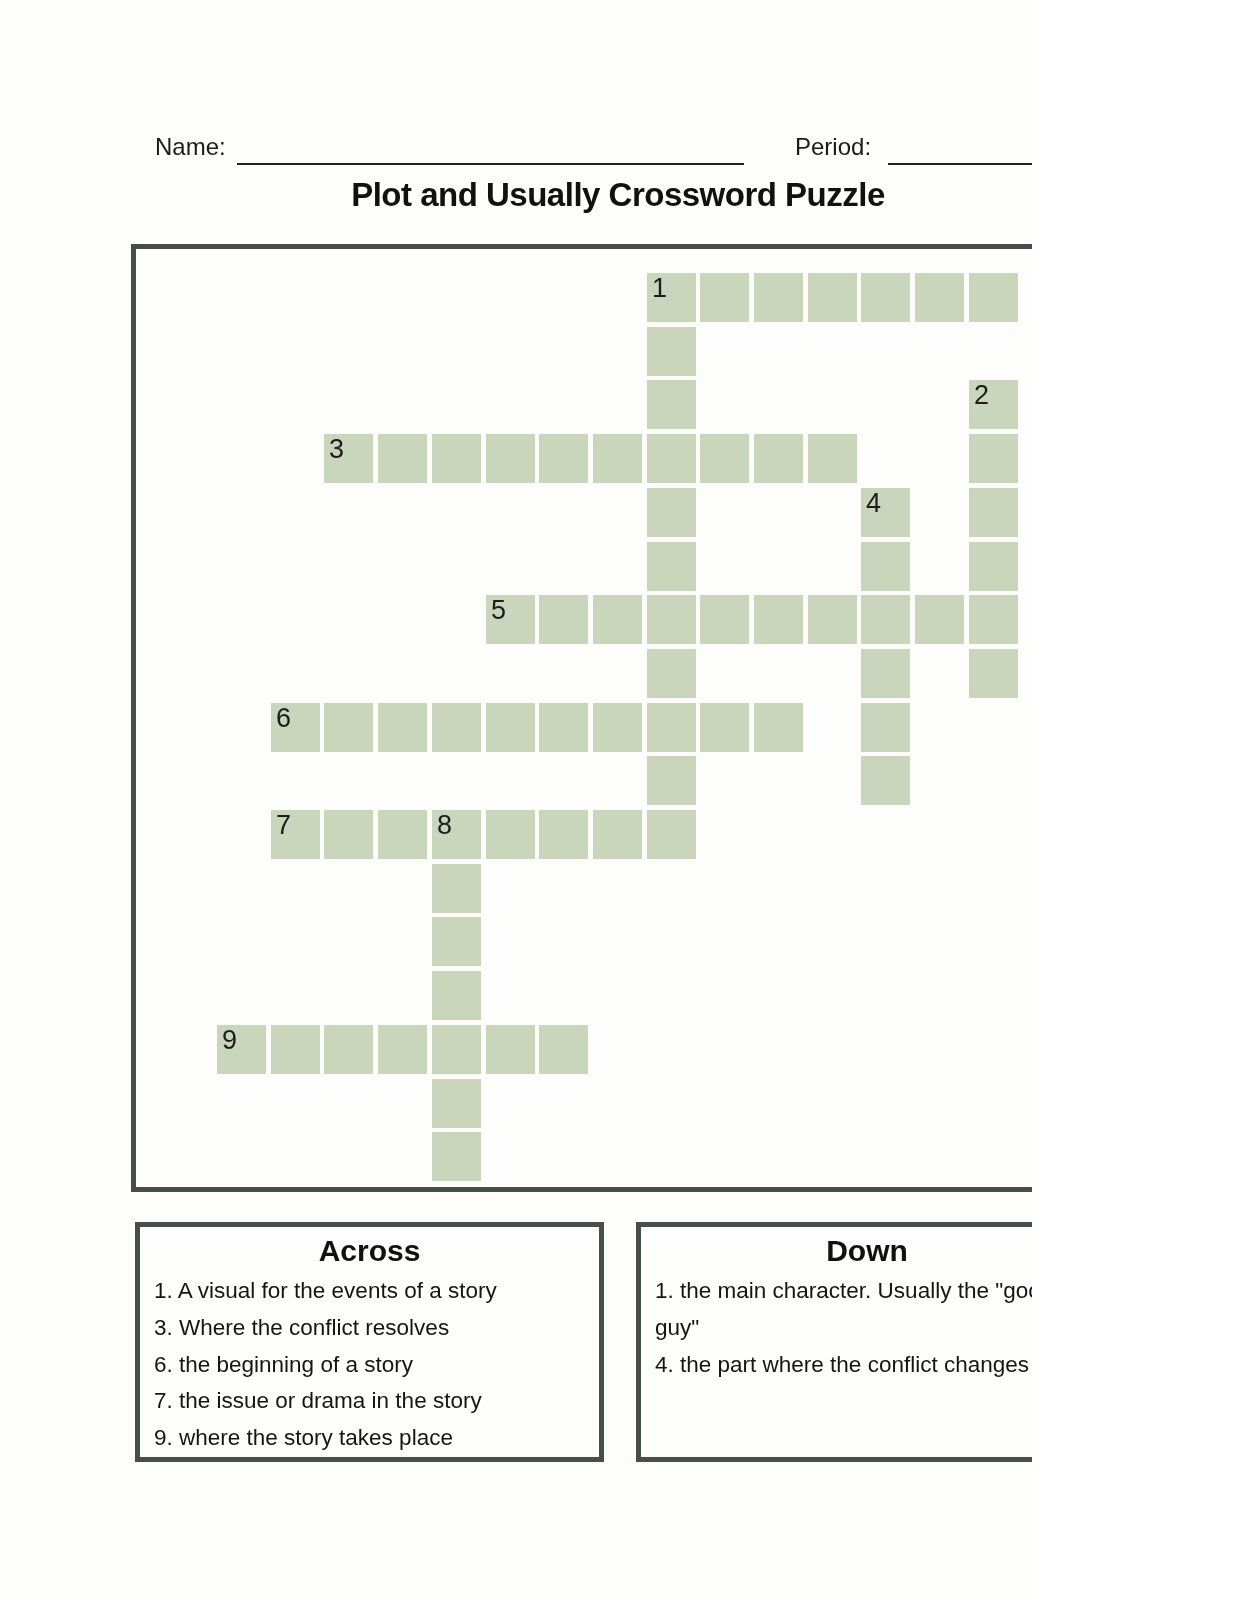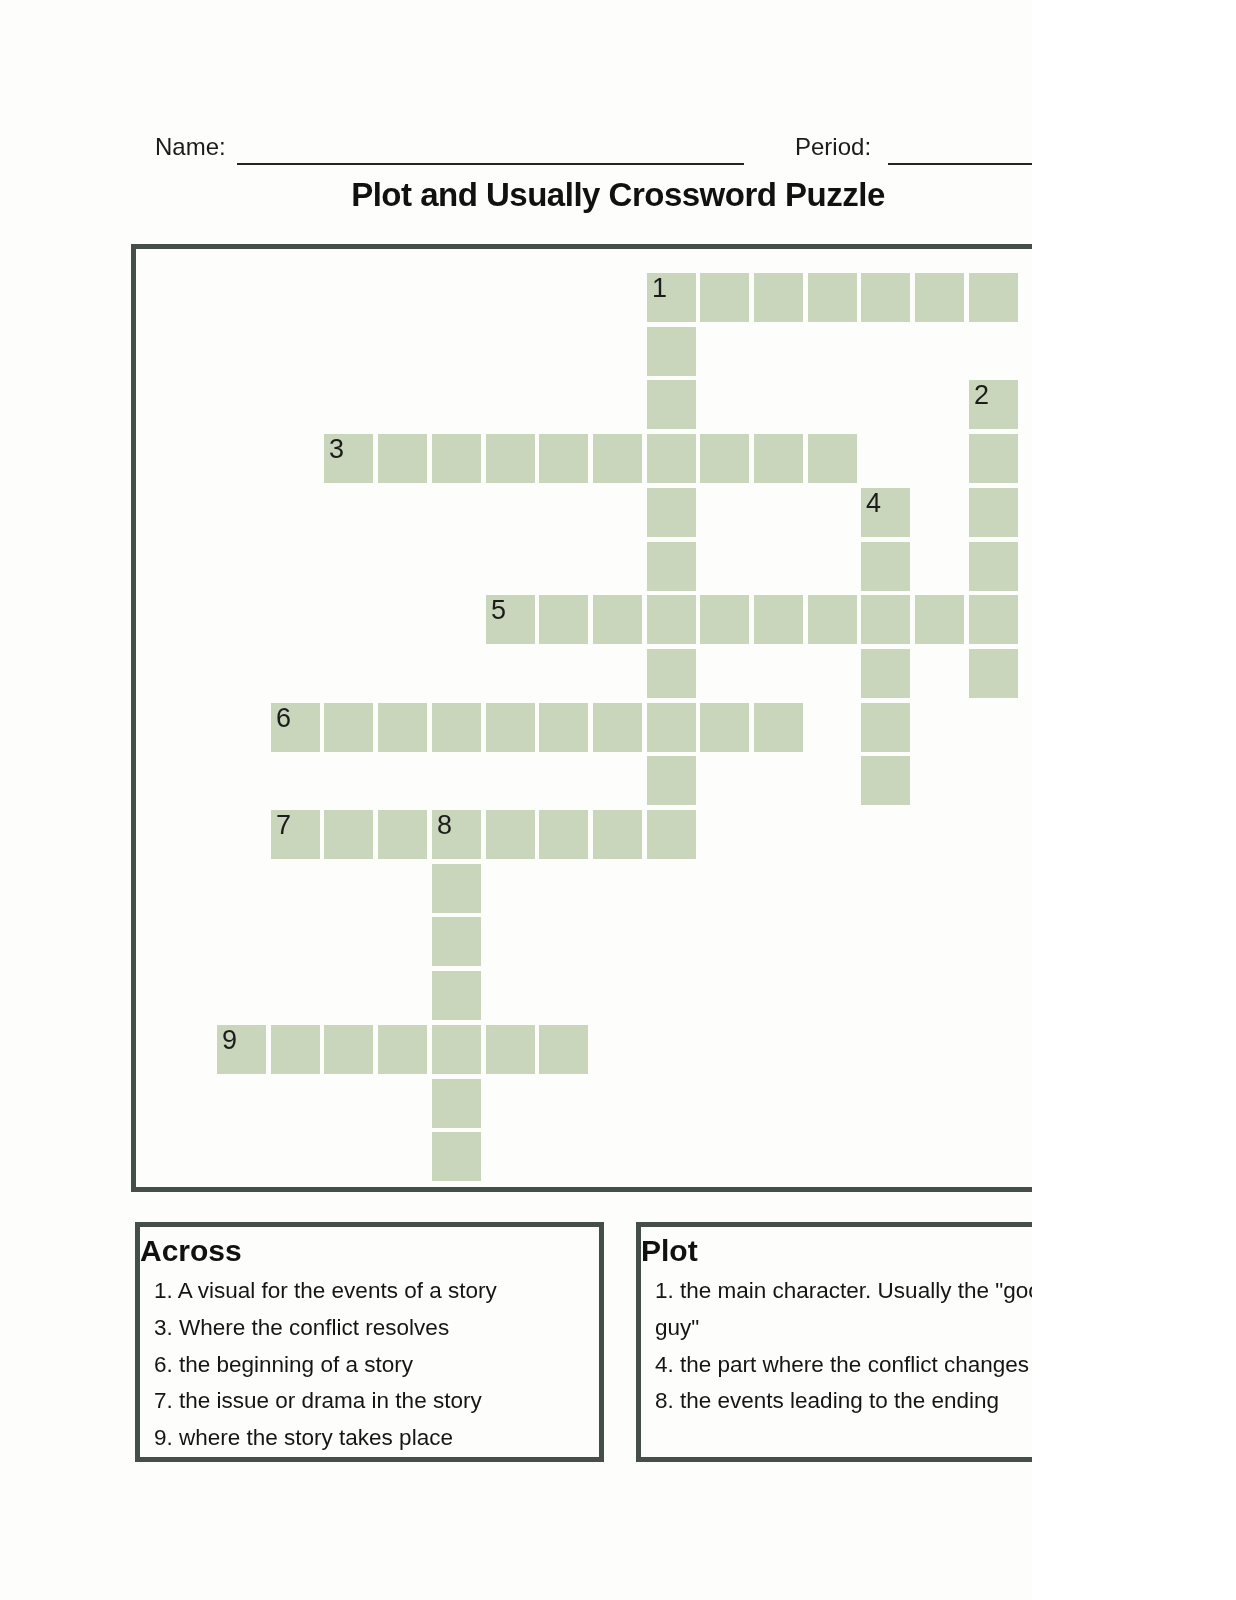--- a/index.html
+++ b/index.html
@@ -25,21 +25,21 @@
     position:absolute;left:5px;top:0px;font-size:27px;line-height:1.15;
     color:#1c1c1c;
   }
   .clue-box{
     position:absolute;top:1222px;box-sizing:border-box;height:240px;
     border:5px solid var(--border,#454f48);background:#fdfdfb;
   }
   .clue-box.across{left:135px;width:469px;}
   .clue-box.down{left:636px;width:462px;}
   .clue-title{
-    font-size:30px;font-weight:bold;margin-top:7px;color:#111;
+    text-align:center;font-size:30px;font-weight:bold;margin-top:7px;color:#111;
   }
   ul.clues{
     list-style:none;margin:5px 0 0 0;padding:0 6px 0 14px;
     font-size:22.5px;line-height:36.8px;color:#151515;
   }
 </style>
 </head>
 <body>
 
 <div class="page" style="--cell: #c9d6bc; --border: #454f48; --text: #161616;">
@@ -151,21 +151,20 @@
     <ul class="clues" id="across-list">
         <li>1. A visual for the events of a story</li>
         <li>3. Where the conflict resolves</li>
         <li>6. the beginning of a story</li>
         <li>7. the issue or drama in the story</li>
         <li>9. where the story takes place</li>
       </ul>
   </div>
 
   <div class="clue-box down">
-    <div class="clue-title">Plot</div>
+    <div class="clue-title">Down</div>
     <ul class="clues" id="down-list">
         <li>1. the main character. Usually the "good guy"</li>
         <li>4. the part where the conflict changes</li>
-        <li>8. the events leading to the ending</li>
       </ul>
   </div>
 
 </div>
 
 </body></html>

